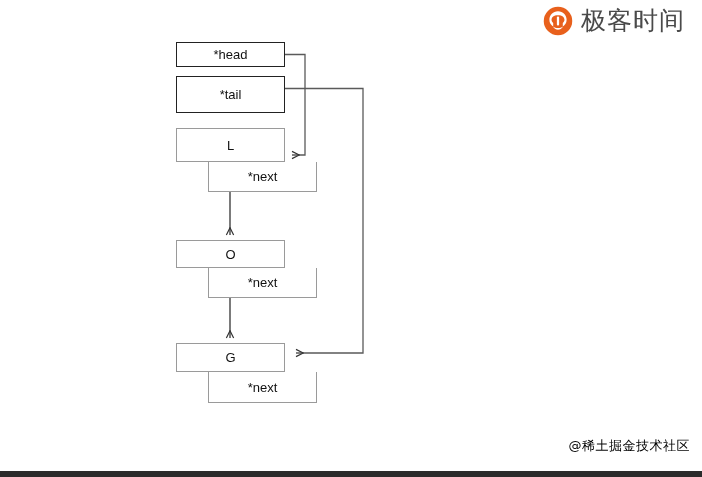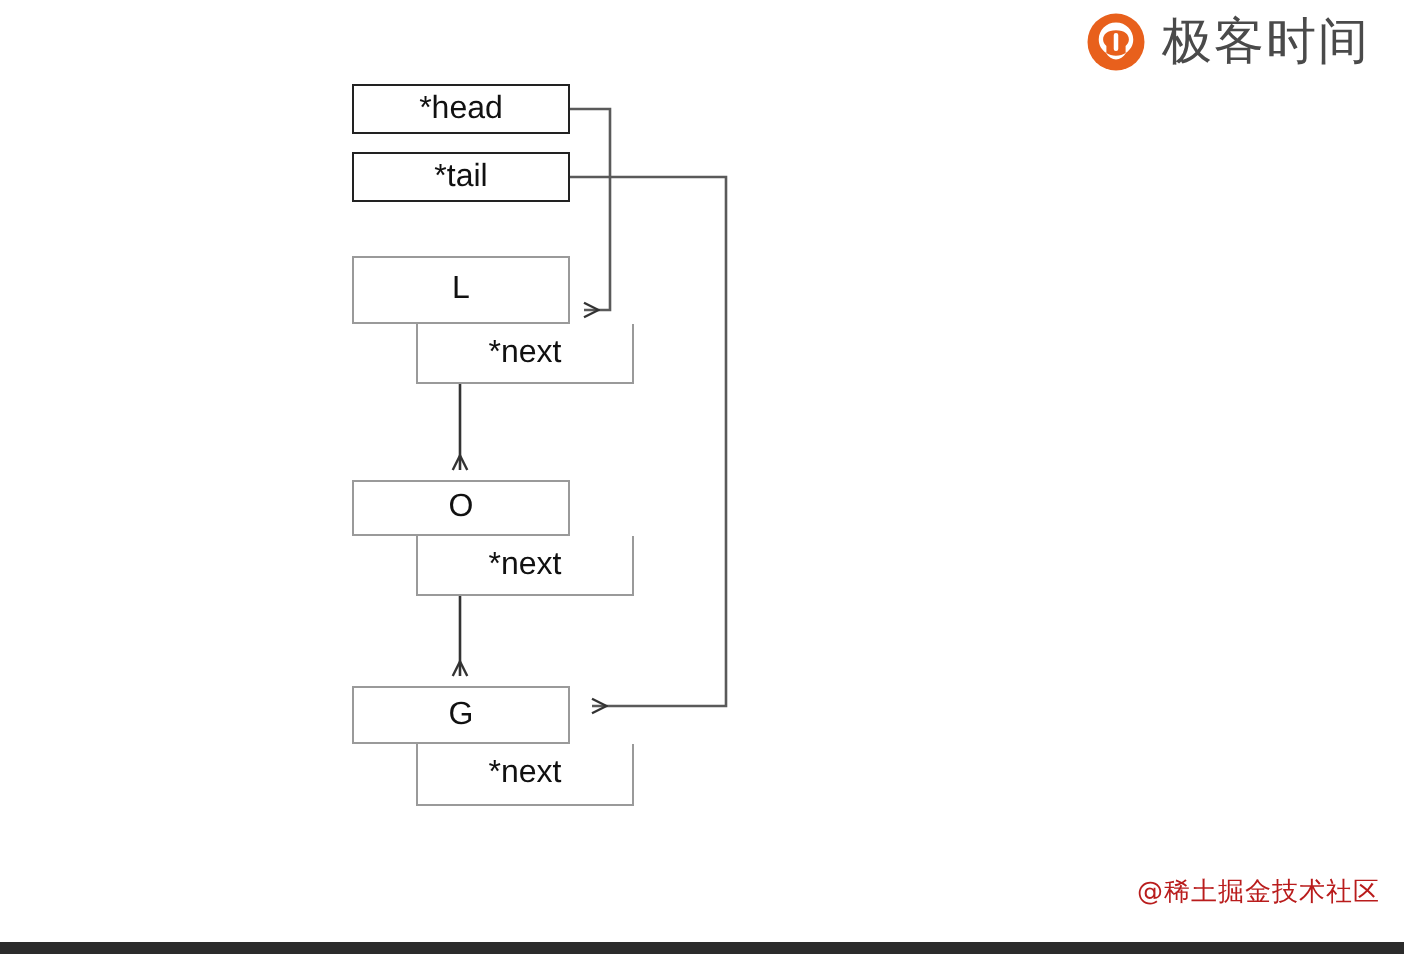--- a/index.html
+++ b/index.html
@@ -28,21 +28,21 @@
   #brand-mark {
     width: 30px;
     height: 30px;
     display: block;
   }
   #brand-text {
     font-size: 25px;
     line-height: 30px;
     color: #4a4a4a;
     letter-spacing: 1px;
-    font-family: Liberation Sans, sans-serif;
+    font-family: Liberation Serif, serif;
     white-space: nowrap;
   }
 
   
   #diagram {
     position: absolute;
     left: 0;
     top: 0;
     width: 702px;
     height: 477px;
@@ -64,34 +64,34 @@
     border: 1px solid #9a9a9a;
   }
   .node-cell.upper {
     border-bottom: 1px solid #9a9a9a;
   }
   .node-cell.lower {
     border-top: none;
     margin-left: 32px;
   }
   .box-label {
-    font-size: 16px;
+    font-size: 13px;
     color: #111111;
     font-family: "Liberation Sans", sans-serif;
     white-space: nowrap;
     user-select: none;
   }
 
   
   #watermark {
     position: absolute;
     right: 12px;
     bottom: 22px;
     font-size: 13px;
-    color: #b91c1c;
+    color: #000000;
     font-family: "DejaVu Sans", sans-serif;
     letter-spacing: 0.5px;
     white-space: nowrap;
   }
 
   
   #bottom-bar {
     position: absolute;
     left: 0;
     bottom: 0;
@@ -130,21 +130,21 @@
 
   <path d="M 230 192 L 230 235" fill="none" stroke="#333333" stroke-width="1.3" marker-end="url(#arrow-down)"></path>
 
   <path d="M 230 298 L 230 338" fill="none" stroke="#333333" stroke-width="1.3" marker-end="url(#arrow-down)"></path>
 </svg>
 
 <div class="box pointer-box" style="left:176px; top:42px; width:109px; height:25px;">
   <span class="box-label">*head</span>
 </div>
 
-<div class="box pointer-box" style="left:176px; top:76px; width:109px; height:25px;">
+<div class="box pointer-box" style="left:176px; top:76px; width:109px; height:37px;">
   <span class="box-label">*tail</span>
 </div>
 
 <div class="box node-cell upper" style="left:176px; top:128px; width:109px; height:34px;">
   <span class="box-label">L</span>
 </div>
 <div class="box node-cell lower" style="left:176px; top:162px; width:109px; height:30px;">
   <span class="box-label">*next</span>
 </div>
 

